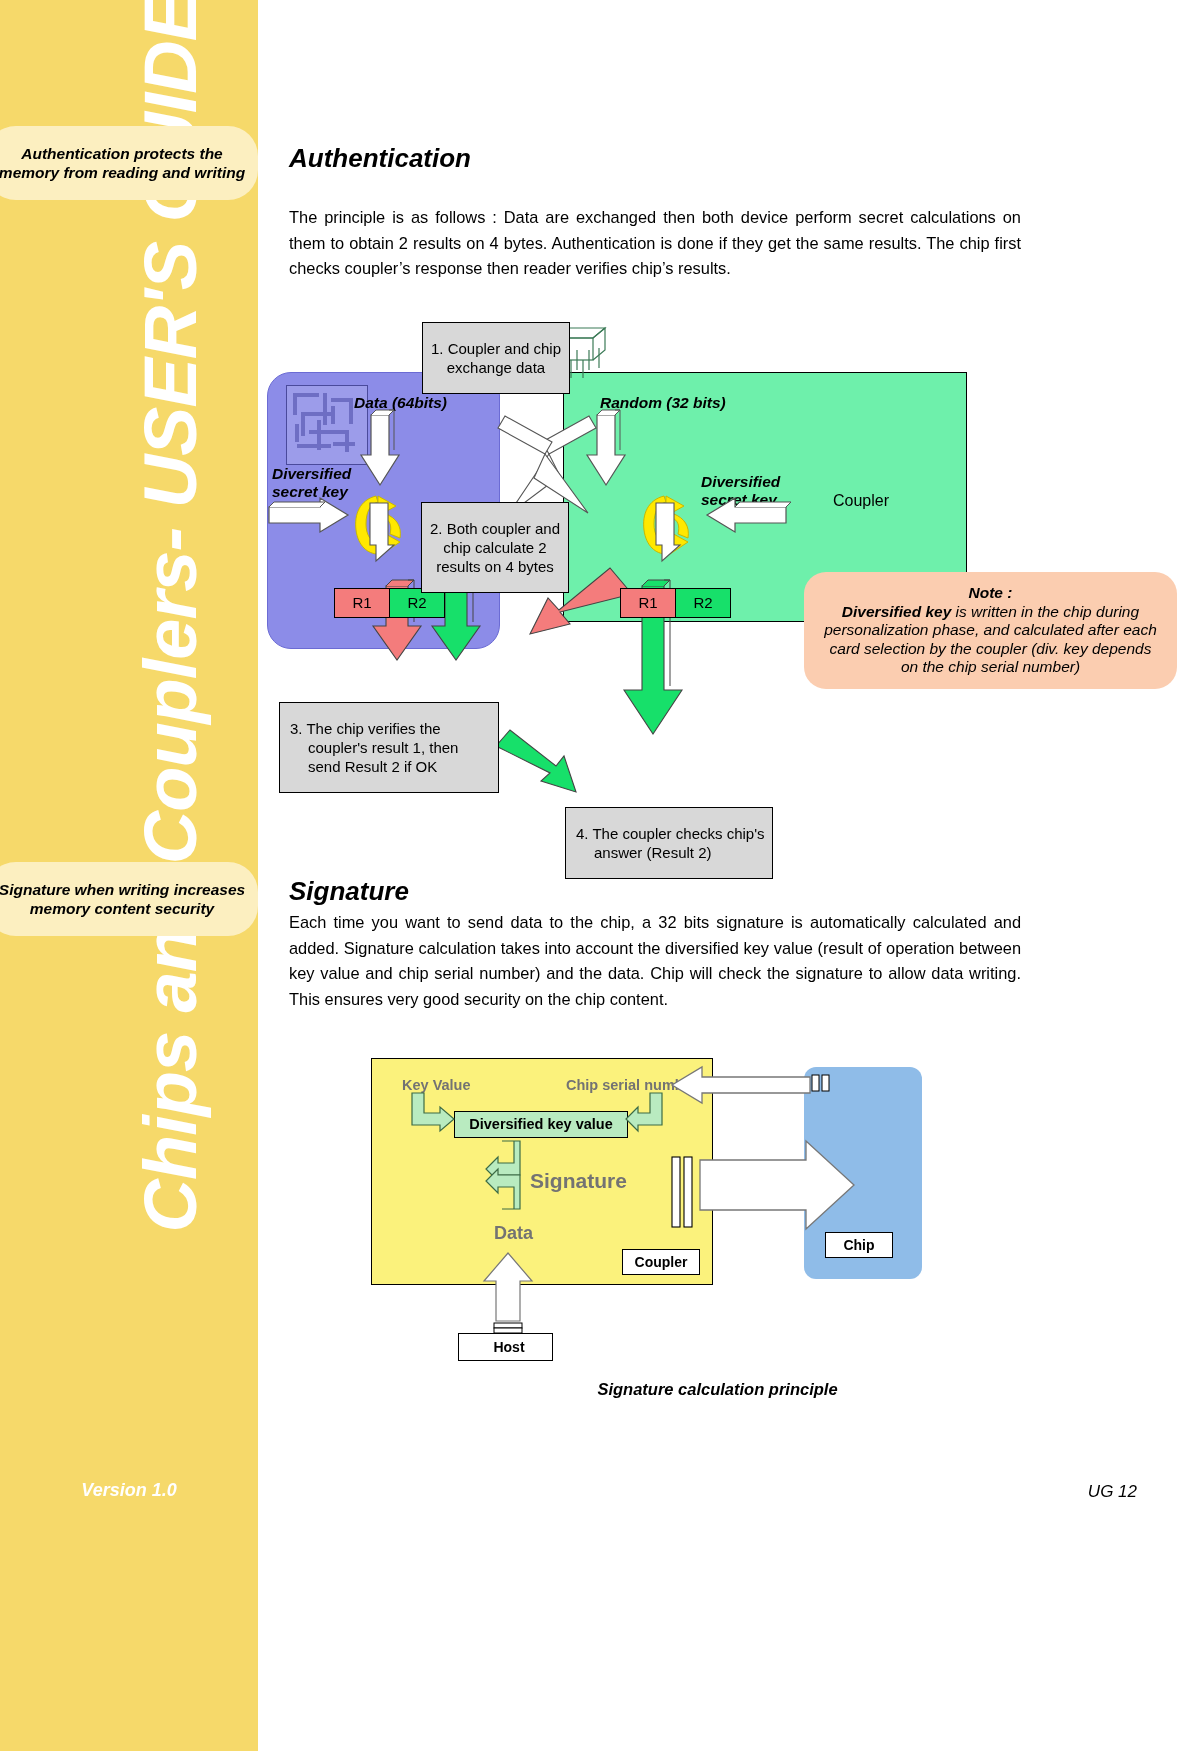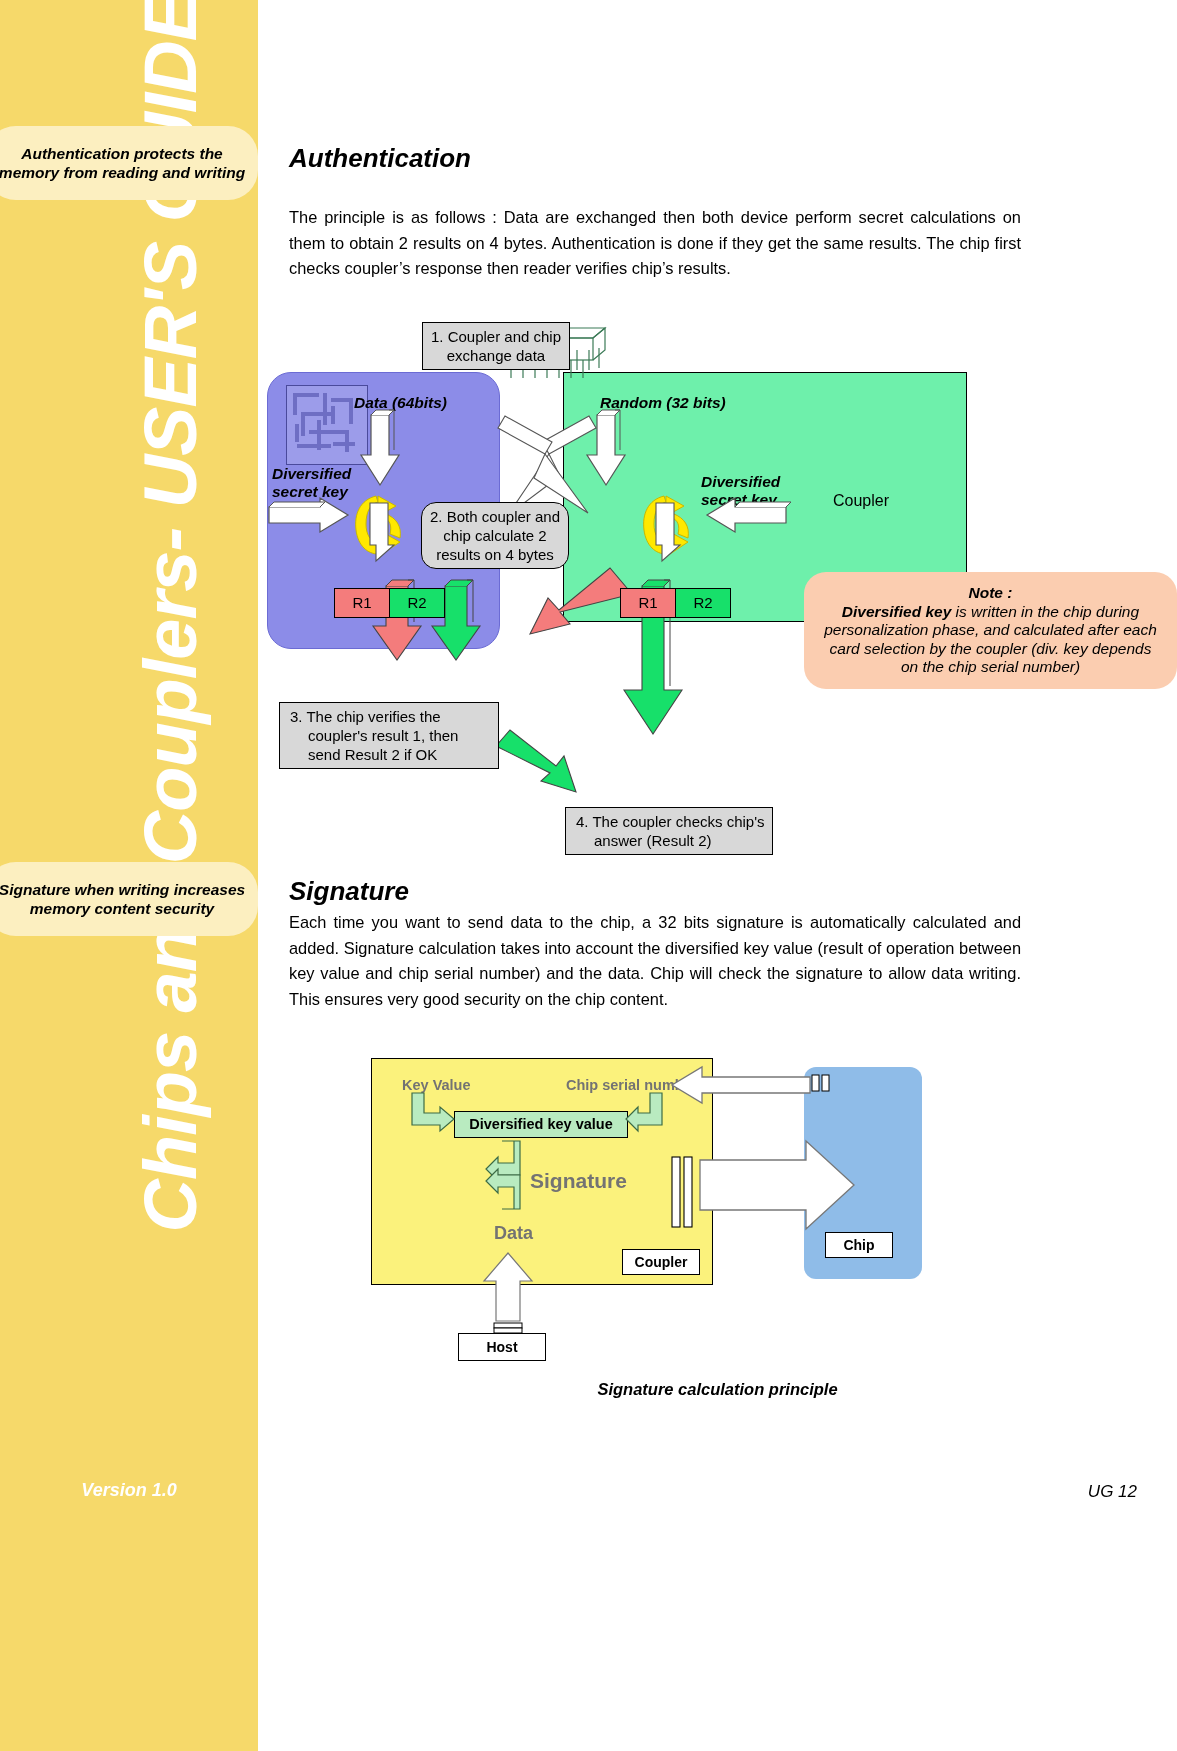--- a/index.html
+++ b/index.html
@@ -60,21 +60,21 @@
     text-align:justify;
   }
   .bodytext .it{font-style:italic;}
 
   
   #fig-auth{position:absolute;left:0px;top:310px;width:919px;height:550px;}
 
   .stepbox{
     position:absolute;background:#d8d8d8;border:1px solid #000;
     font-size:15px;line-height:19px;color:#000;
-    padding:4px 6px;box-sizing:border-box;
+    padding:16px 6px;box-sizing:border-box;
   }
   .stepbox.ctr{text-align:center;}
 
   .panel{
     position:absolute;box-sizing:border-box;
   }
   #panel-chip{
     left:9px;top:62px;width:233px;height:277px;
     background:#8c8ce8;border:1px solid #6b6bd4;border-radius:24px;
   }
@@ -307,21 +307,21 @@
     <div class="results" style="left:76px;top:278px;">
       <div class="r1">R1</div>
       <div class="r2">R2</div>
     </div>
     <div class="results" style="left:362px;top:278px;">
       <div class="r1">R1</div>
       <div class="r2">R2</div>
     </div>
 
     <div class="stepbox ctr" style="left:164px;top:12px;width:148px;">1. Coupler and chip exchange data</div>
-    <div class="stepbox ctr" style="left:163px;top:192px;width:148px;border-radius:15px;">2. Both coupler and chip calculate 2 results on 4 bytes</div>
+    <div class="stepbox ctr" style="left:163px;top:192px;width:148px;">2. Both coupler and chip calculate 2 results on 4 bytes</div>
     <div class="stepbox" style="left:21px;top:392px;width:220px;padding-left:28px;text-indent:-18px;">3. The chip verifies the coupler's result 1, then send Result 2 if OK</div>
     <div class="stepbox" style="left:307px;top:465px;width:208px;padding-left:28px;text-indent:-18px;margin-top:32px;">4. The coupler checks chip's answer (Result 2)</div>
 
     <div id="note">
       <span class="nt">Note :</span><span class="nb">Diversified key</span><span> is written in the chip during personalization phase, and calculated after each card selection by the coupler (div. key depends on the chip serial number)</span>
     </div>
 
   </div>
 
   <h2 class="sec" style="left:31px;top:876px;">Signature</h2>
@@ -333,21 +333,21 @@
     <div id="chip-shape"></div>
 
     <div class="sg-label" style="left:144px;top:32px;">Key Value</div>
     <div class="sg-label" style="left:308px;top:32px;">Chip serial number</div>
     <div id="divkey">Diversified key value</div>
     <div class="sg-label" style="left:272px;top:124px;font-size:21px;">Signature</div>
     <div class="sg-label" style="left:236px;top:178px;font-size:18px;">Data</div>
 
     <div class="wbox" style="left:364px;top:204px;width:76px;height:24px;line-height:24px;">Coupler</div>
     <div class="wbox" style="left:567px;top:187px;width:66px;height:24px;line-height:24px;">Chip</div>
-    <div class="wbox" style="left:200px;top:288px;width:86px;height:26px;line-height:26px;">Host</div>
+    <div class="wbox" style="left:200px;top:288px;width:86px;height:26px;line-height:26px;padding-left:7px;">Host</div>
 
     <svg class="ov" style="height:360px;" viewBox="0 0 919 360">
 
       <g>
         <path d="M166,48 L166,68 L182,68 L182,62 L196,74 L182,86 L182,80 L154,80 L154,48 Z" fill="#b9ebc0" stroke="#3c6b45" stroke-width="1.2"></path>
       </g>
 
       <g>
         <path d="M392,48 L392,68 L380,68 L380,62 L368,74 L380,86 L380,80 L404,80 L404,48 Z" fill="#b9ebc0" stroke="#3c6b45" stroke-width="1.2"></path>
       </g>

